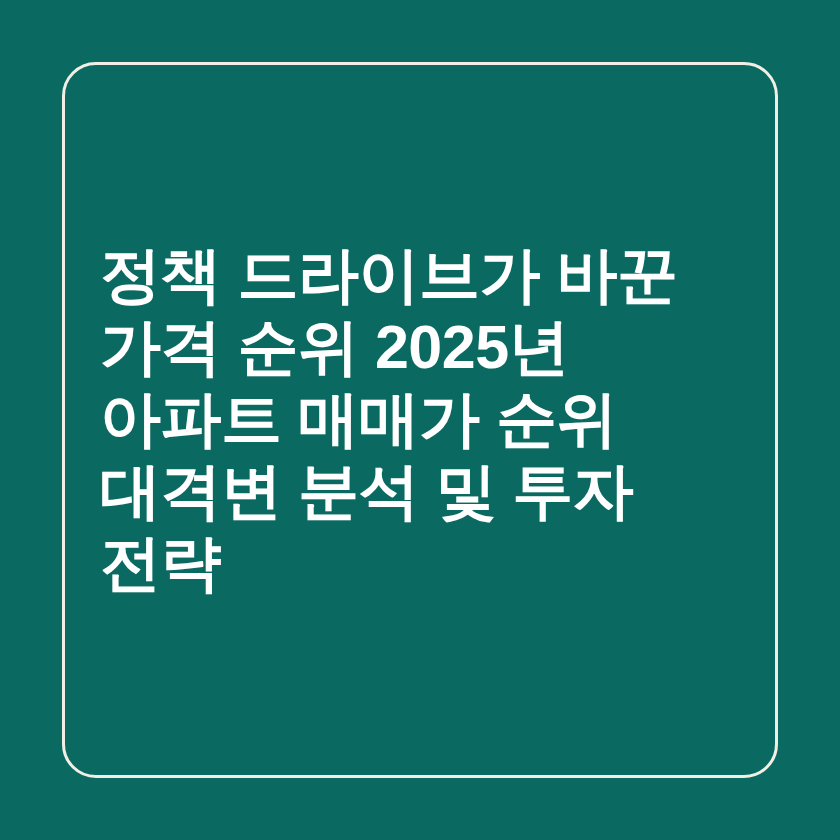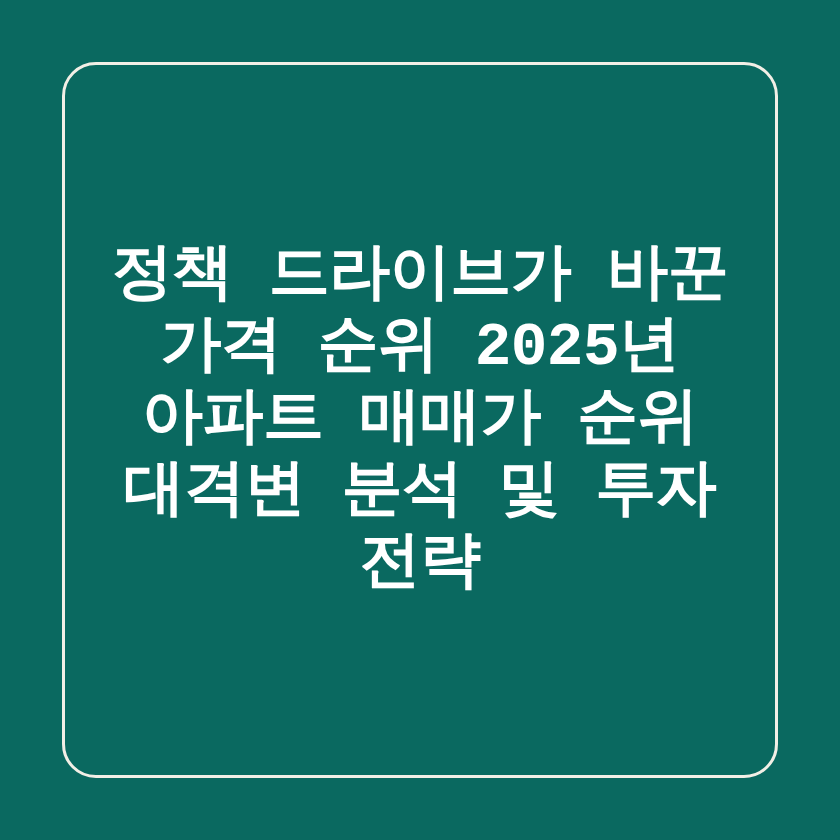--- a/index.html
+++ b/index.html
@@ -23,23 +23,23 @@
     border: 3px solid #f2efe6;
     border-radius: 34px;
     display: flex;
     align-items: center;
     justify-content: center;
   }
   .title {
     width: 640px;
     margin: 0;
     padding: 0;
-    text-align: center;
+    text-align: left;
     color: #ffffff;
-    font-family: Liberation Mono, monospace;
+    font-family: Liberation Sans, sans-serif;
     font-weight: bold;
     font-size: 61px;
     line-height: 1.18;
     letter-spacing: -0.5px;
     word-break: keep-all;
   }
 </style>
 </head>
 <body>
 

